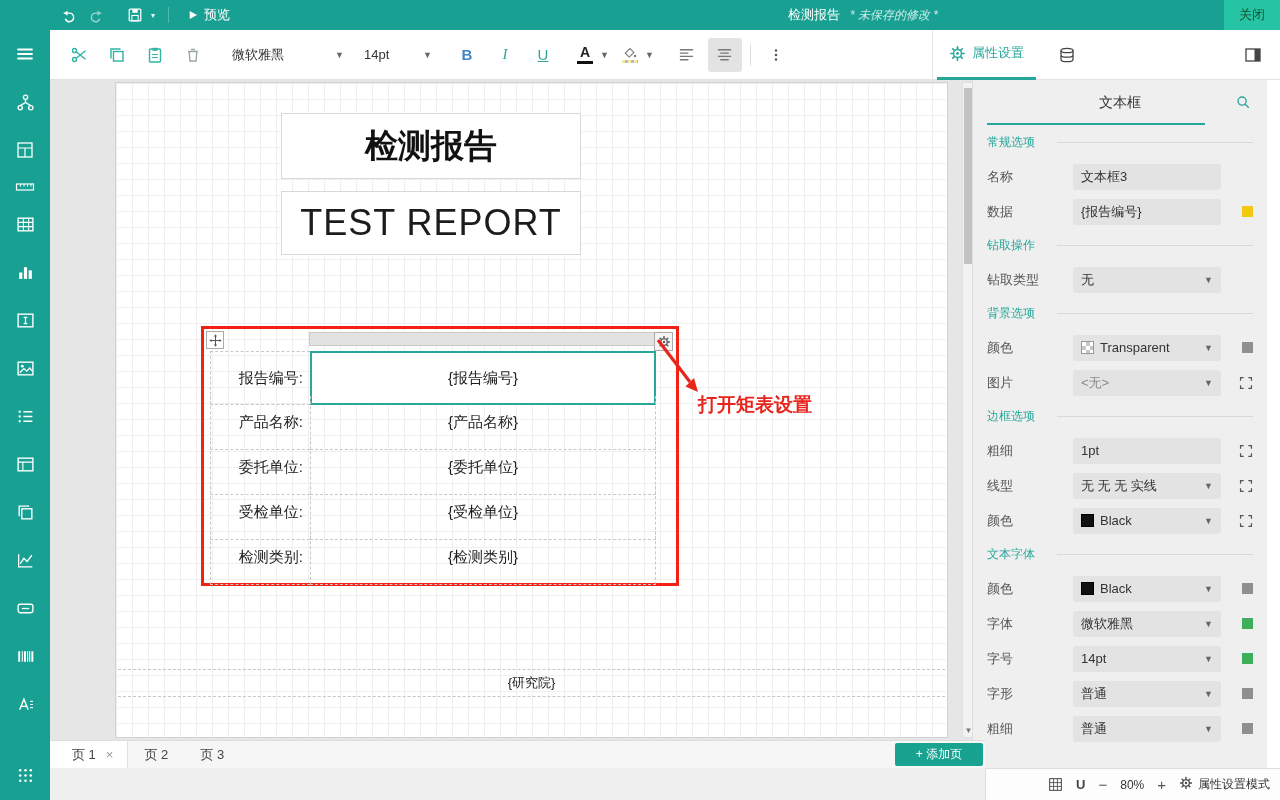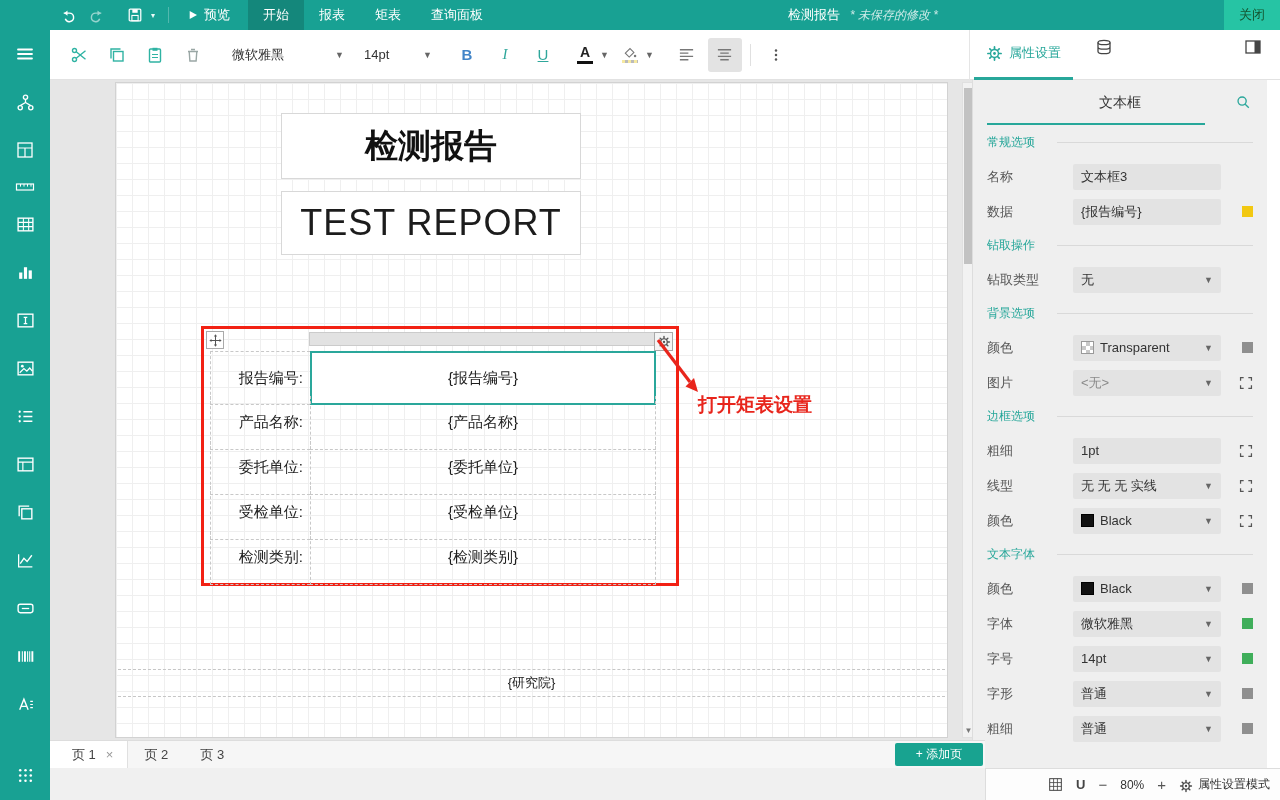--- a/index.html
+++ b/index.html
@@ -33,21 +33,21 @@
   .tsel{display:flex;align-items:center;gap:8px;height:34px;padding:0 10px;font-size:13px;color:#333;cursor:pointer;white-space:nowrap}
   .chev{font-size:9px;color:#666}
   .blet{font-size:15px;font-weight:bold;color:#4285c8}
   .ilet{font-size:15px;font-style:italic;color:#2fa79b;font-family:"Liberation Serif","DejaVu Serif",serif}
   .ulet{font-size:15px;text-decoration:underline;color:#2fa79b}
   .colorbtn{display:flex;flex-direction:column;align-items:center;justify-content:center;gap:2px}
   .colorbtn .glyph{font-size:14px;font-weight:bold;color:#222;line-height:13px}
   .cbar{width:16px;height:3px;background:#111}
   .cbar.nofill{background-image:linear-gradient(45deg,#bbb 25%,transparent 25%,transparent 75%,#bbb 75%),linear-gradient(45deg,#bbb 25%,#f6e9a0 25%,#f6e9a0 75%,#bbb 75%);background-size:6px 6px;background-position:0 0,3px 3px}
   .tsep{width:1px;height:22px;background:#e0e0e0;margin:0 6px}
-  .tb-right{display:flex;align-items:flex-start;height:50px;border-left:1px solid #e5e5e5;margin-left:auto;width:311px}
+  .tb-right{display:flex;align-items:center;height:50px;border-left:1px solid #e5e5e5;margin-left:auto;width:348px}
   .props-tab{display:flex;align-items:center;gap:6px;height:50px;padding:0 12px;margin-left:4px;border-bottom:3px solid #27a79a;color:#27a79a;font-size:13px;cursor:pointer}
   .db-btn{margin-left:14px}
   .panel-toggle{margin-left:auto;margin-right:10px}
 
   
   .canvas{position:absolute;left:50px;top:80px;width:935px;height:660px;background:#e6e6e6;overflow:hidden;z-index:1}
   .page{position:absolute;left:65px;top:2px;width:833px;height:656px;background-color:#fff;border:1px solid #d2d2d2;background-image:linear-gradient(#efefef 1px,transparent 1px),linear-gradient(90deg,#efefef 1px,transparent 1px);background-size:16px 16px}
   .rtitle{position:absolute;left:165px;top:30px;width:300px;height:66px;border:1px solid #d8d8d8;background:#fff;display:flex;align-items:center;justify-content:center;font-size:33px;font-weight:bold;color:#111;cursor:pointer}
   .rsubtitle{position:absolute;left:165px;top:108px;width:300px;height:64px;border:1px solid #d8d8d8;background:#fff;display:flex;align-items:center;justify-content:center;font-size:36px;color:#1c1c1c;letter-spacing:1px;cursor:pointer}
   .tablix{position:absolute;left:85px;top:243px;width:478px;height:260px;border:3px solid #f22114}
@@ -91,21 +91,21 @@
   
   .pagetabs{position:absolute;left:50px;top:740px;width:935px;height:28px;background:#f6f6f6;border-top:1px solid #ddd;display:flex;align-items:stretch;z-index:6}
   .ptab{display:flex;align-items:center;gap:10px;padding:0 16px;font-size:13px;color:#444;cursor:pointer}
   .ptab.active{background:#fff;border-right:1px solid #e0e0e0;padding:0 14px 0 22px}
   .ptab .x{color:#999;font-size:13px;cursor:pointer}
   .addpage{margin-left:auto;margin-top:2px;margin-right:2px;margin-bottom:2px;width:88px;background:#18a390;color:#fff;font-size:12px;display:flex;align-items:center;justify-content:center;border-radius:2px;cursor:pointer}
   .bottomfill{position:absolute;left:50px;top:768px;width:935px;height:32px;background:#f0f0f0;z-index:6}
   .statusbar{position:absolute;left:985px;top:768px;width:295px;height:32px;background:#fdfdfd;border-top:1px solid #ddd;border-left:1px solid #ddd;display:flex;align-items:center;justify-content:flex-end;gap:13px;padding:0 10px;z-index:6}
   .sb-zoom{font-size:12px;color:#333}
   .sb-pm{font-size:15px;color:#555;cursor:pointer;line-height:1}
-  .sb-mode{display:flex;align-items:flex-end;gap:5px;font-size:12px;color:#333;cursor:pointer}
+  .sb-mode{display:flex;align-items:flex-start;gap:5px;font-size:12px;color:#333;cursor:pointer}
   .uicon{font-size:13px;color:#444;font-weight:bold;cursor:pointer}
   svg{display:block}
 </style>
 </head>
 <body>
 
 <div class="app">
 
   <header class="topbar">
     <span style="width:52px"></span>
@@ -129,26 +129,20 @@
         </svg>
     </span>
     <span class="tb-caret">▾</span>
     <span class="tb-sep"></span>
     <span class="tb-preview">
       <svg width="12" height="12" viewBox="0 0 18 18">
           <polygon points="4,3 15,9 4,15" fill="#fff"></polygon>
         </svg>
       <span>预览</span>
     </span>
-    <nav style="display:flex;margin-left:8px">
-      <span class="tb-tab active">开始</span>
-      <span class="tb-tab">报表</span>
-      <span class="tb-tab">矩表</span>
-      <span class="tb-tab">查询面板</span>
-    </nav>
     <div class="tb-center">
       <span class="tb-title">检测报告</span>
       <span class="tb-unsaved">* 未保存的修改 *</span>
     </div>
     <span class="tb-close">关闭</span>
   </header>
 
   <aside class="sidebar">
     <span class="sb-item">
       <svg width="20" height="18" viewBox="0 0 20 18">

